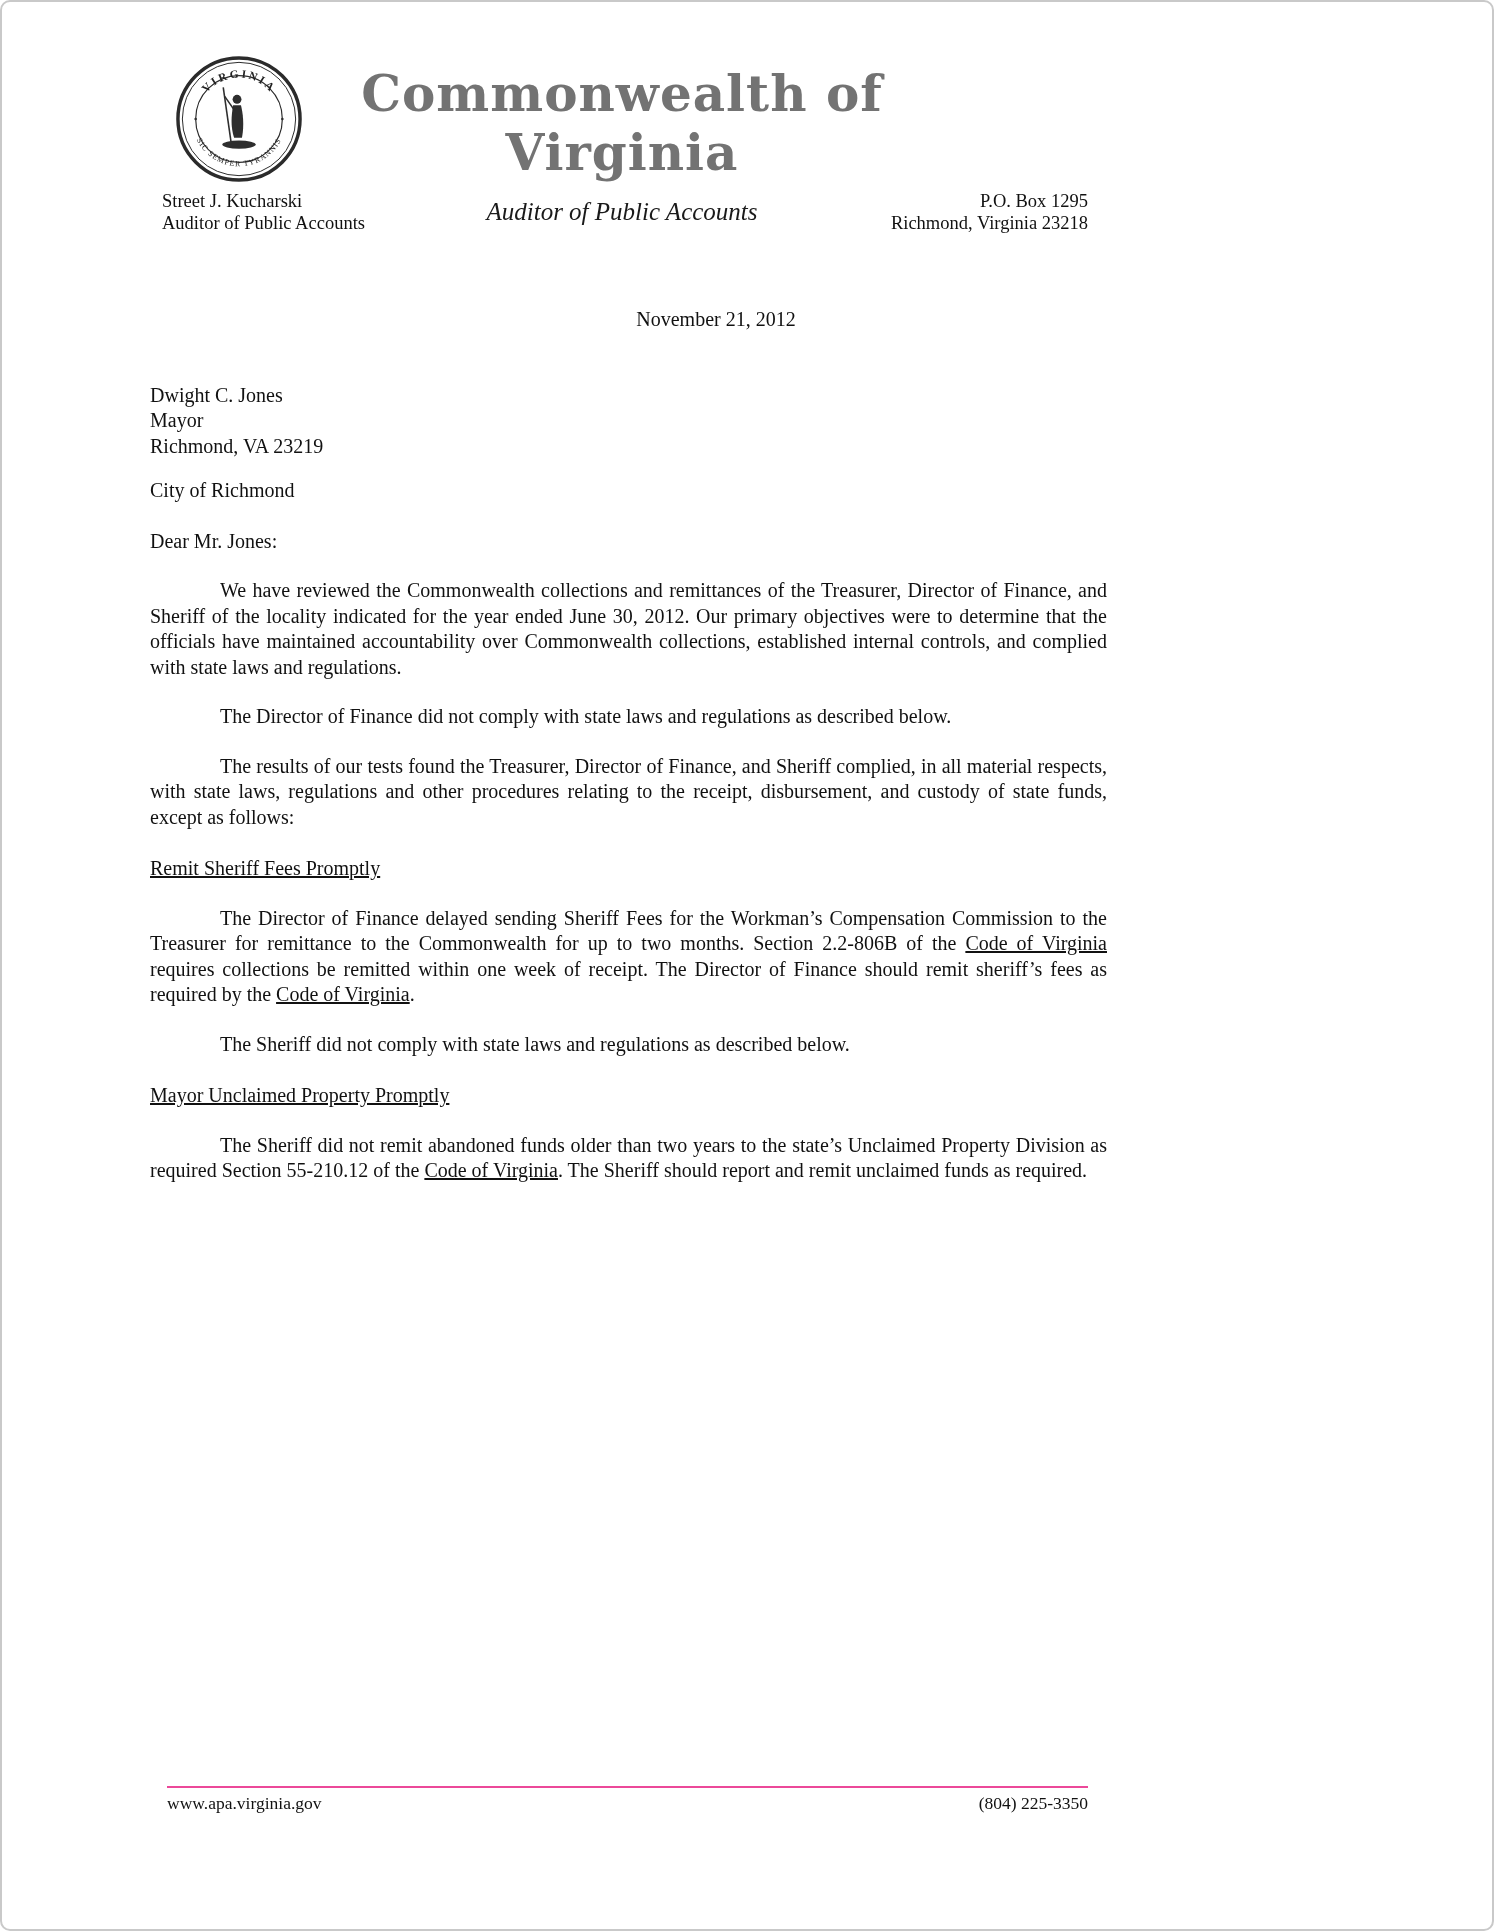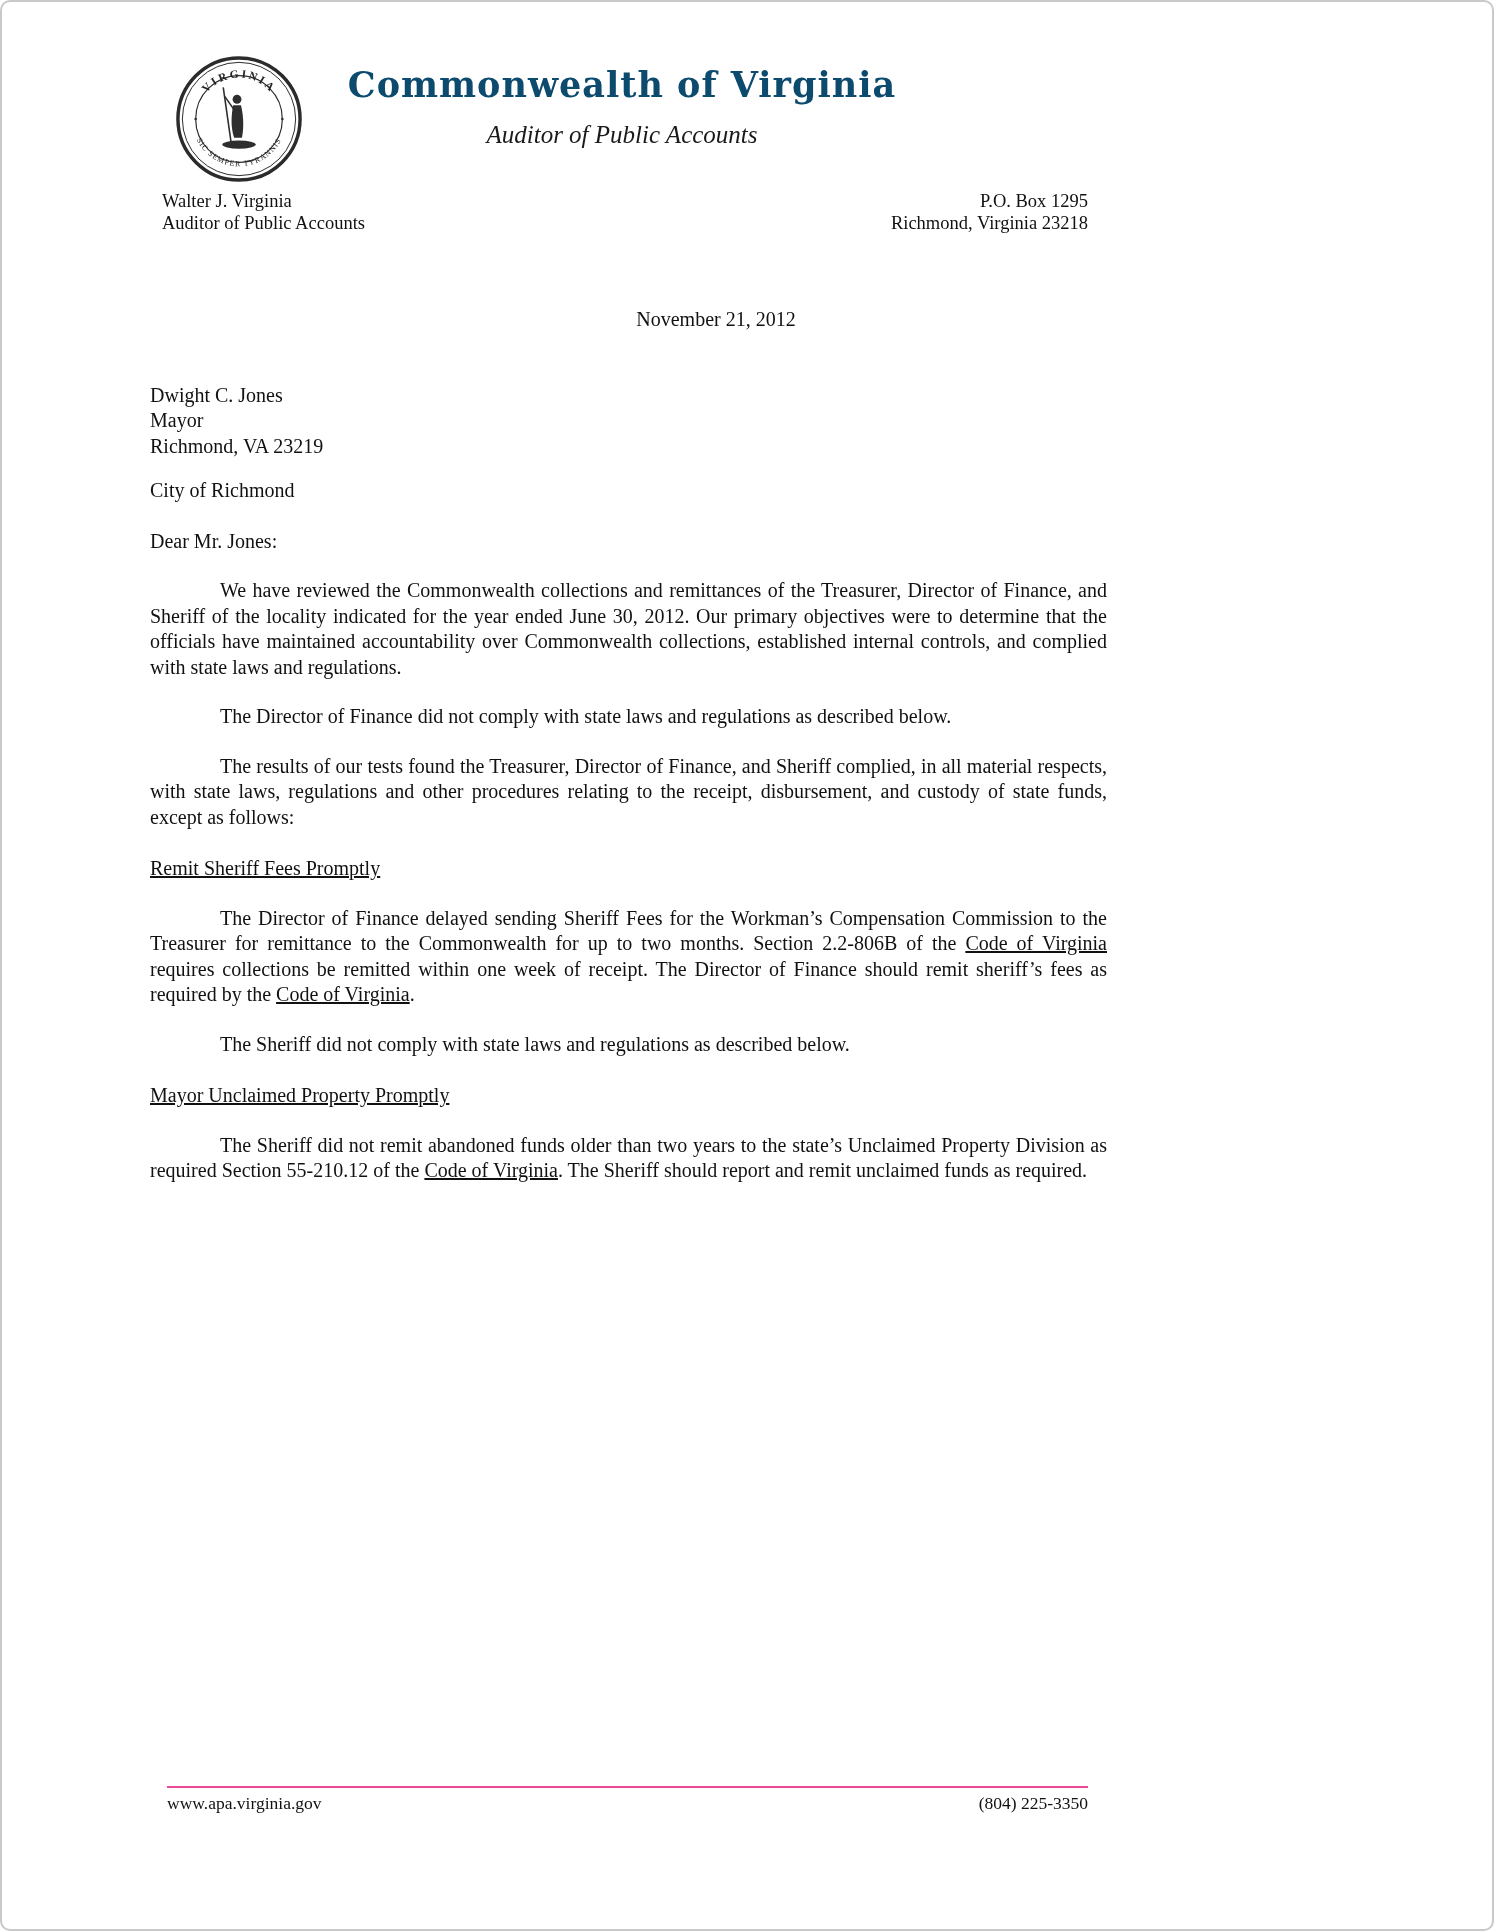--- a/index.html
+++ b/index.html
@@ -31,23 +31,23 @@
   .masthead {
     position: absolute;
     left: 300px;
     top: 62px;
     width: 640px;
     text-align: center;
   }
   .org-name {
     font-family: "DejaVu Serif", serif;
     font-weight: bold;
-    font-size: 35px;
+    font-size: 50px;
     letter-spacing: 1px;
-    color: #0c4a6e;
+    color: #737373;
   }
   .org-subtitle {
     margin-top: 16px;
     font-style: italic;
     font-size: 25px;
     color: #1a1a1a;
   }
   .letterhead-info {
     position: absolute;
     left: 160px;
@@ -146,21 +146,21 @@
     </svg>
   </div>
 
   <div class="masthead">
     <div class="org-name">Commonwealth of Virginia</div>
     <div class="org-subtitle">Auditor of Public Accounts</div>
   </div>
 
   <div class="letterhead-info">
     <div class="left">
-      <div>Walter J. Virginia</div>
+      <div>Street J. Kucharski</div>
       <div>Auditor of Public Accounts</div>
     </div>
     <div class="right">
       <div>P.O. Box 1295</div>
       <div>Richmond, Virginia  23218</div>
     </div>
   </div>
 
   <div class="content">
     <div class="date-line">November 21, 2012</div>

